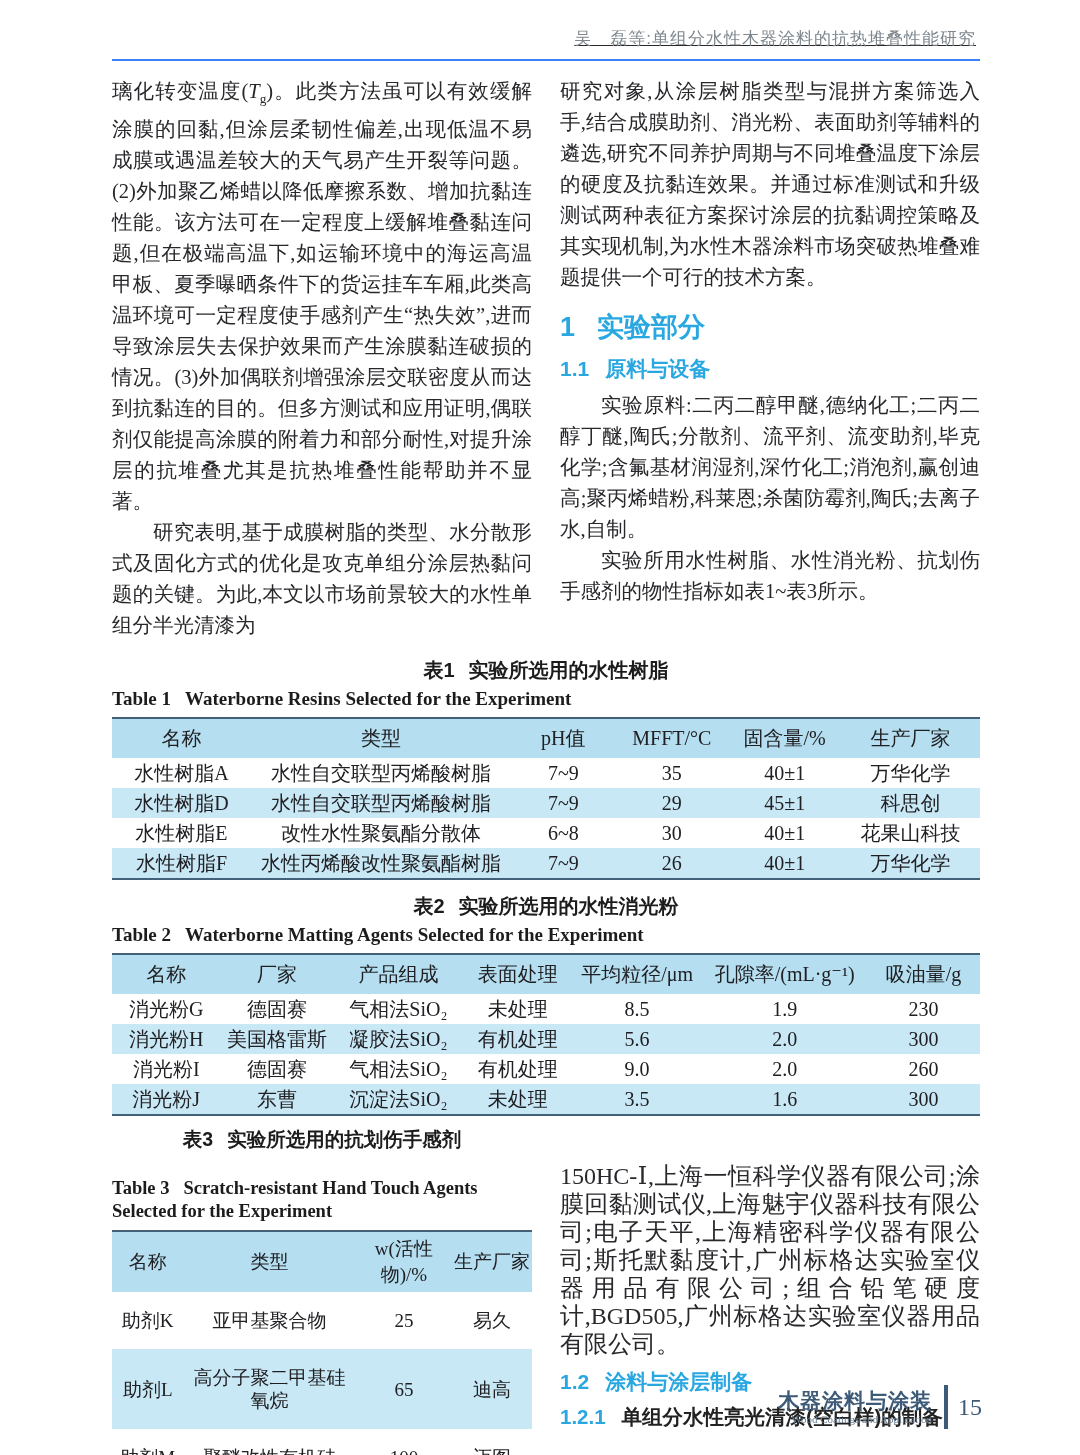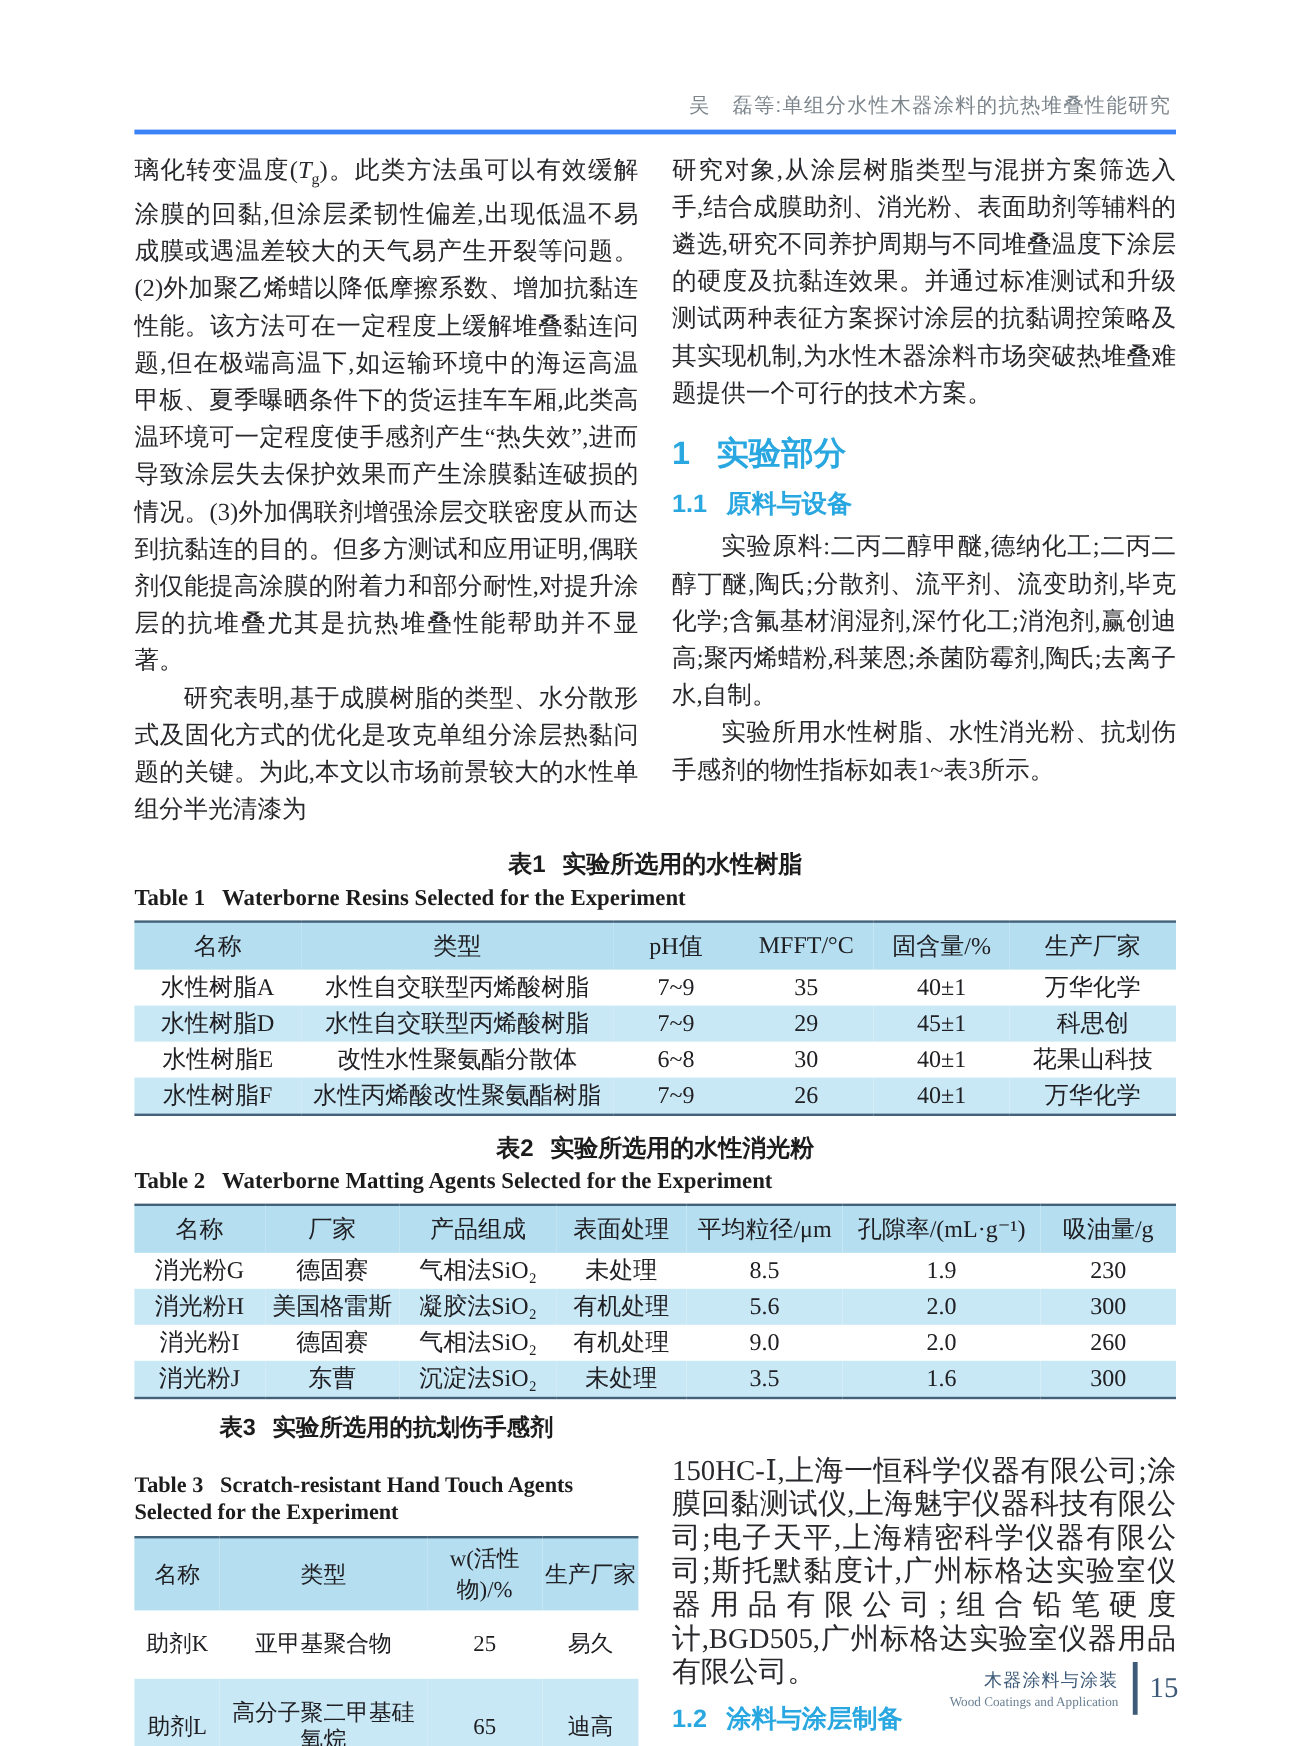--- a/index.html
+++ b/index.html
@@ -10,21 +10,21 @@
     --table-border:#44617a;
   }
   *{box-sizing:border-box;}
   html,body{margin:0;padding:0;}
   body{
     width:1080px;height:1455px;background:#ffffff;overflow:hidden;position:relative;
     font-family:"Liberation Serif","DejaVu Serif",serif;color:#28282c;
   }
   .page{width:1080px;height:1455px;padding:0 100px 0 112px;position:relative;}
   
-  .running-head{padding-top:76px;border-bottom:4px solid #3b82f6;padding-bottom:9px;}
+  .running-head{padding-top:27px;border-bottom:2px solid #3b82f6;padding-bottom:9px;text-decoration:underline;}
   .rh-text{text-align:right;font-size:17px;color:#7d868d;letter-spacing:1px;
     font-family:"Liberation Sans","DejaVu Sans",sans-serif;padding-right:4px;}
   
   .cols{display:flex;gap:28px;}
   .cols-top{margin-top:15px;}
   .cols-bottom{margin-top:10px;}
   .col{width:420px;flex:0 0 420px;}
   .body-p{margin:0;text-align:justify;font-size:20.5px;line-height:31px;}
   .cols-bottom .body-p{font-size:24px;line-height:28px;margin-top:36px;}
   .indent{text-indent:2em;}
@@ -57,21 +57,21 @@
   th{font-weight:normal;text-align:center;padding:6px 2px;}
   td{text-align:center;padding:3px 2px;line-height:24px;}
   .tbl-narrow{font-size:19px;}
   .tbl-narrow th{padding:4px 1px;}
   .tbl-narrow td{padding:17px 1px;line-height:23px;}
   .t3-titles .tbl-title-cn{font-size:19.5px;}
   .t3-titles .tbl-title-en{font-size:18.5px;margin-top:24px;}
   
   .footer{position:absolute;right:98px;bottom:26px;display:flex;align-items:center;}
   .f-text{text-align:right;}
-  .f-cn{font-size:15px;font-weight:normal;color:var(--footer-navy);letter-spacing:1px;
+  .f-cn{font-size:21px;font-weight:bold;color:var(--footer-navy);letter-spacing:1px;
     font-family:"Liberation Sans","DejaVu Sans",sans-serif;line-height:23px;}
   .f-en{font-size:11px;color:#6a7f94;font-family:"Liberation Serif",serif;line-height:14px;}
   .f-bar{width:4px;height:44px;background:var(--footer-navy);margin:0 10px 0 12px;}
   .f-num{font-size:24px;color:var(--footer-navy);font-family:"Liberation Serif",serif;}
 </style>
 </head>
 <body>
 
 <div class="page">
 

